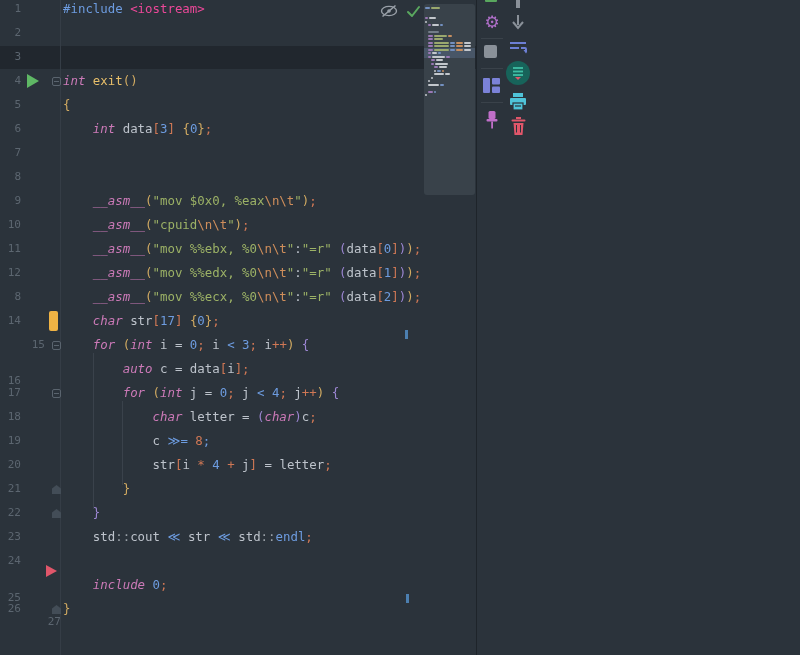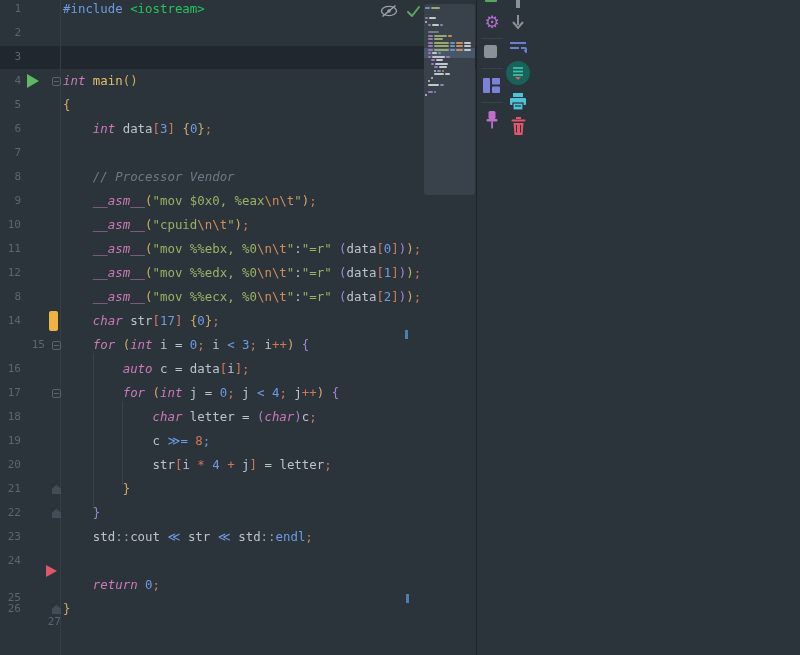--- a/index.html
+++ b/index.html
@@ -21,21 +21,21 @@
   .tk-esc{color:#cf8e5b;}
   .tk-num{color:#6d9ce0;}
   .tk-op{color:#6d9ce0;}
   .tk-pun{color:#d07855;}
   .tk-p1{color:#d2ab62;}
   .tk-p2{color:#9d87d4;}
   .tk-txt{color:#bdc3cb;}
   .tk-ws{color:#bdc3cb;}
   .tk-com{color:#6f7a86;font-style:italic;}
   .tk-dir{color:#6d9ce0;}
-  .tk-inc{color:#22c55e;margin-top:26px;}
+  .tk-inc{color:#ec4899;margin-top:26px;}
   .tk-ns{color:#9aa1a8;}
   .tk-idb{color:#6d9ce0;}
   
   #run-arrow{position:absolute;left:27px;width:0;height:0;border-left:12px solid #5fb865;
              border-top:7px solid transparent;border-bottom:7px solid transparent;cursor:pointer;}
   #bookmark-bar{position:absolute;left:49px;width:9px;height:20px;background:#efb344;border-radius:2px;}
   #exec-arrow{position:absolute;left:46px;width:0;height:0;border-left:11px solid #e0566a;
               border-top:6px solid transparent;border-bottom:6px solid transparent;}
   .fold-box{position:absolute;left:52px;width:9px;height:9px;border:1px solid #5a646e;
             border-radius:2px;box-sizing:border-box;}
@@ -77,60 +77,60 @@
         <div class="line-num" style="top: 117px;">6</div>
         <div class="line-num" style="top: 141px;">7</div>
         <div class="line-num" style="top: 165px;">8</div>
         <div class="line-num" style="top: 189px;">9</div>
         <div class="line-num" style="top: 213px;">10</div>
         <div class="line-num" style="top: 237px;">11</div>
         <div class="line-num" style="top: 261px;">12</div>
         <div class="line-num" style="top: 285px;">8</div>
         <div class="line-num" style="top: 309px;">14</div>
         <div class="line-num" style="top: 333px; padding-left: 24px;">15</div>
-        <div class="line-num" style="top: 357px;">16</div>
+        <div class="line-num" style="top: 369px;">16</div>
         <div class="line-num" style="top: 381px;">17</div>
         <div class="line-num" style="top: 405px;">18</div>
         <div class="line-num" style="top: 429px;">19</div>
         <div class="line-num" style="top: 453px;">20</div>
         <div class="line-num" style="top: 477px;">21</div>
         <div class="line-num" style="top: 501px;">22</div>
         <div class="line-num" style="top: 525px;">23</div>
         <div class="line-num" style="top: 549px;">24</div>
         <div class="line-num" style="top: 573px; margin-top: 13px;">25</div>
         <div class="line-num" style="top: 597px;">26</div>
         <div class="line-num" style="top: 610px; margin-left: 40px;">27</div>
       </div>
     <div id="gutter-sep"></div>
     <div id="code-rows">
         <div class="code-row" style="top: -3px;"><span class="tk-dir">#include </span><span class="tk-inc">&lt;iostream&gt;</span></div>
         <div class="code-row" style="top: 21px;"></div>
         <div class="code-row" style="top: 45px;"></div>
-        <div class="code-row" style="top: 69px;"><span class="tk-kw">int </span><span class="tk-fn">main</span><span class="tk-p1">()</span></div>
+        <div class="code-row" style="top: 69px;"><span class="tk-kw">int </span><span class="tk-fn">exit</span><span class="tk-p1">()</span></div>
         <div class="code-row" style="top: 93px;"><span class="tk-p1">{</span></div>
         <div class="code-row" style="top: 117px;"><span class="tk-ws">    </span><span class="tk-kw">int </span><span class="tk-txt">data</span><span class="tk-pun">[</span><span class="tk-num">3</span><span class="tk-pun">]</span><span class="tk-txt"> </span><span class="tk-p1">{</span><span class="tk-num">0</span><span class="tk-p1">}</span><span class="tk-pun">;</span></div>
         <div class="code-row" style="top: 141px;"></div>
-        <div class="code-row" style="top: 165px;"><span class="tk-ws">    </span><span class="tk-com">// Processor Vendor</span></div>
+        <div class="code-row" style="top: 165px;"><span class="tk-ws">    </span></div>
         <div class="code-row" style="top: 189px;"><span class="tk-ws">    </span><span class="tk-kw">__asm__</span><span class="tk-p1">(</span><span class="tk-str">"mov $0x0, %eax</span><span class="tk-esc">\n\t</span><span class="tk-str">"</span><span class="tk-p1">)</span><span class="tk-pun">;</span></div>
         <div class="code-row" style="top: 213px;"><span class="tk-ws">    </span><span class="tk-kw">__asm__</span><span class="tk-p1">(</span><span class="tk-str">"cpuid</span><span class="tk-esc">\n\t</span><span class="tk-str">"</span><span class="tk-p1">)</span><span class="tk-pun">;</span></div>
         <div class="code-row" style="top: 237px;"><span class="tk-ws">    </span><span class="tk-kw">__asm__</span><span class="tk-p1">(</span><span class="tk-str">"mov %%ebx, %0</span><span class="tk-esc">\n\t</span><span class="tk-str">"</span><span class="tk-txt">:</span><span class="tk-str">"=r"</span><span class="tk-txt"> </span><span class="tk-p2">(</span><span class="tk-txt">data</span><span class="tk-pun">[</span><span class="tk-num">0</span><span class="tk-pun">]</span><span class="tk-p2">)</span><span class="tk-p1">)</span><span class="tk-pun">;</span></div>
         <div class="code-row" style="top: 261px;"><span class="tk-ws">    </span><span class="tk-kw">__asm__</span><span class="tk-p1">(</span><span class="tk-str">"mov %%edx, %0</span><span class="tk-esc">\n\t</span><span class="tk-str">"</span><span class="tk-txt">:</span><span class="tk-str">"=r"</span><span class="tk-txt"> </span><span class="tk-p2">(</span><span class="tk-txt">data</span><span class="tk-pun">[</span><span class="tk-num">1</span><span class="tk-pun">]</span><span class="tk-p2">)</span><span class="tk-p1">)</span><span class="tk-pun">;</span></div>
         <div class="code-row" style="top: 285px;"><span class="tk-ws">    </span><span class="tk-kw">__asm__</span><span class="tk-p1">(</span><span class="tk-str">"mov %%ecx, %0</span><span class="tk-esc">\n\t</span><span class="tk-str">"</span><span class="tk-txt">:</span><span class="tk-str">"=r"</span><span class="tk-txt"> </span><span class="tk-p2">(</span><span class="tk-txt">data</span><span class="tk-pun">[</span><span class="tk-num">2</span><span class="tk-pun">]</span><span class="tk-p2">)</span><span class="tk-p1">)</span><span class="tk-pun">;</span></div>
         <div class="code-row" style="top: 309px;"><span class="tk-ws">    </span><span class="tk-kw">char </span><span class="tk-txt">str</span><span class="tk-pun">[</span><span class="tk-num">17</span><span class="tk-pun">]</span><span class="tk-txt"> </span><span class="tk-p1">{</span><span class="tk-num">0</span><span class="tk-p1">}</span><span class="tk-pun">;</span></div>
         <div class="code-row" style="top: 333px;"><span class="tk-ws">    </span><span class="tk-kw">for </span><span class="tk-p1">(</span><span class="tk-kw">int </span><span class="tk-txt">i = </span><span class="tk-num">0</span><span class="tk-pun">;</span><span class="tk-txt"> i </span><span class="tk-op">&lt;</span><span class="tk-txt"> </span><span class="tk-num">3</span><span class="tk-pun">;</span><span class="tk-txt"> i</span><span class="tk-pun">++</span><span class="tk-p1">)</span><span class="tk-txt"> </span><span class="tk-p2">{</span></div>
         <div class="code-row" style="top: 357px;"><span class="tk-ws">        </span><span class="tk-kw">auto </span><span class="tk-txt">c = data</span><span class="tk-pun">[</span><span class="tk-txt">i</span><span class="tk-pun">]</span><span class="tk-pun">;</span></div>
         <div class="code-row" style="top: 381px;"><span class="tk-ws">        </span><span class="tk-kw">for </span><span class="tk-p1">(</span><span class="tk-kw">int </span><span class="tk-txt">j = </span><span class="tk-num">0</span><span class="tk-pun">;</span><span class="tk-txt"> j </span><span class="tk-op">&lt;</span><span class="tk-txt"> </span><span class="tk-num">4</span><span class="tk-pun">;</span><span class="tk-txt"> j</span><span class="tk-pun">++</span><span class="tk-p1">)</span><span class="tk-txt"> </span><span class="tk-p2">{</span></div>
         <div class="code-row" style="top: 405px;"><span class="tk-ws">            </span><span class="tk-kw">char </span><span class="tk-txt">letter = </span><span class="tk-p2">(</span><span class="tk-kw">char</span><span class="tk-p2">)</span><span class="tk-txt">c</span><span class="tk-pun">;</span></div>
         <div class="code-row" style="top: 429px;"><span class="tk-ws">            </span><span class="tk-txt">c </span><span class="tk-op">≫=</span><span class="tk-txt"> </span><span class="tk-pun">8</span><span class="tk-op">;</span></div>
         <div class="code-row" style="top: 453px;"><span class="tk-ws">            </span><span class="tk-txt">str</span><span class="tk-pun">[</span><span class="tk-txt">i </span><span class="tk-pun">*</span><span class="tk-txt"> </span><span class="tk-num">4</span><span class="tk-txt"> </span><span class="tk-pun">+</span><span class="tk-txt"> j</span><span class="tk-pun">]</span><span class="tk-txt"> = letter</span><span class="tk-pun">;</span></div>
         <div class="code-row" style="top: 477px;"><span class="tk-ws">        </span><span class="tk-p1">}</span></div>
         <div class="code-row" style="top: 501px;"><span class="tk-ws">    </span><span class="tk-p2">}</span></div>
         <div class="code-row" style="top: 525px;"><span class="tk-ws">    </span><span class="tk-txt">std</span><span class="tk-ns">::</span><span class="tk-txt">cout </span><span class="tk-op">≪</span><span class="tk-txt"> str </span><span class="tk-op">≪</span><span class="tk-txt"> std</span><span class="tk-ns">::</span><span class="tk-idb">endl</span><span class="tk-pun">;</span></div>
         <div class="code-row" style="top: 549px;"></div>
-        <div class="code-row" style="top: 573px;"><span class="tk-ws">    </span><span class="tk-kw">return </span><span class="tk-num">0</span><span class="tk-pun">;</span></div>
+        <div class="code-row" style="top: 573px;"><span class="tk-ws">    </span><span class="tk-kw">include </span><span class="tk-num">0</span><span class="tk-pun">;</span></div>
         <div class="code-row" style="top: 597px;"><span class="tk-p1">}</span></div>
         <div class="code-row" style="top: 621px;"></div>
       </div>
     <div id="guides">
         <div class="indent-guide" style="left: 93px; top: 353px; height: 156px;"></div>
         <div class="indent-guide" style="left: 122px; top: 401px; height: 84px;"></div>
         <div class="blue-dash" style="left: 405px; top: 330px;"></div>
         <div class="blue-dash" style="left: 406px; top: 594px;"></div>
       </div>
     <div id="decor">

